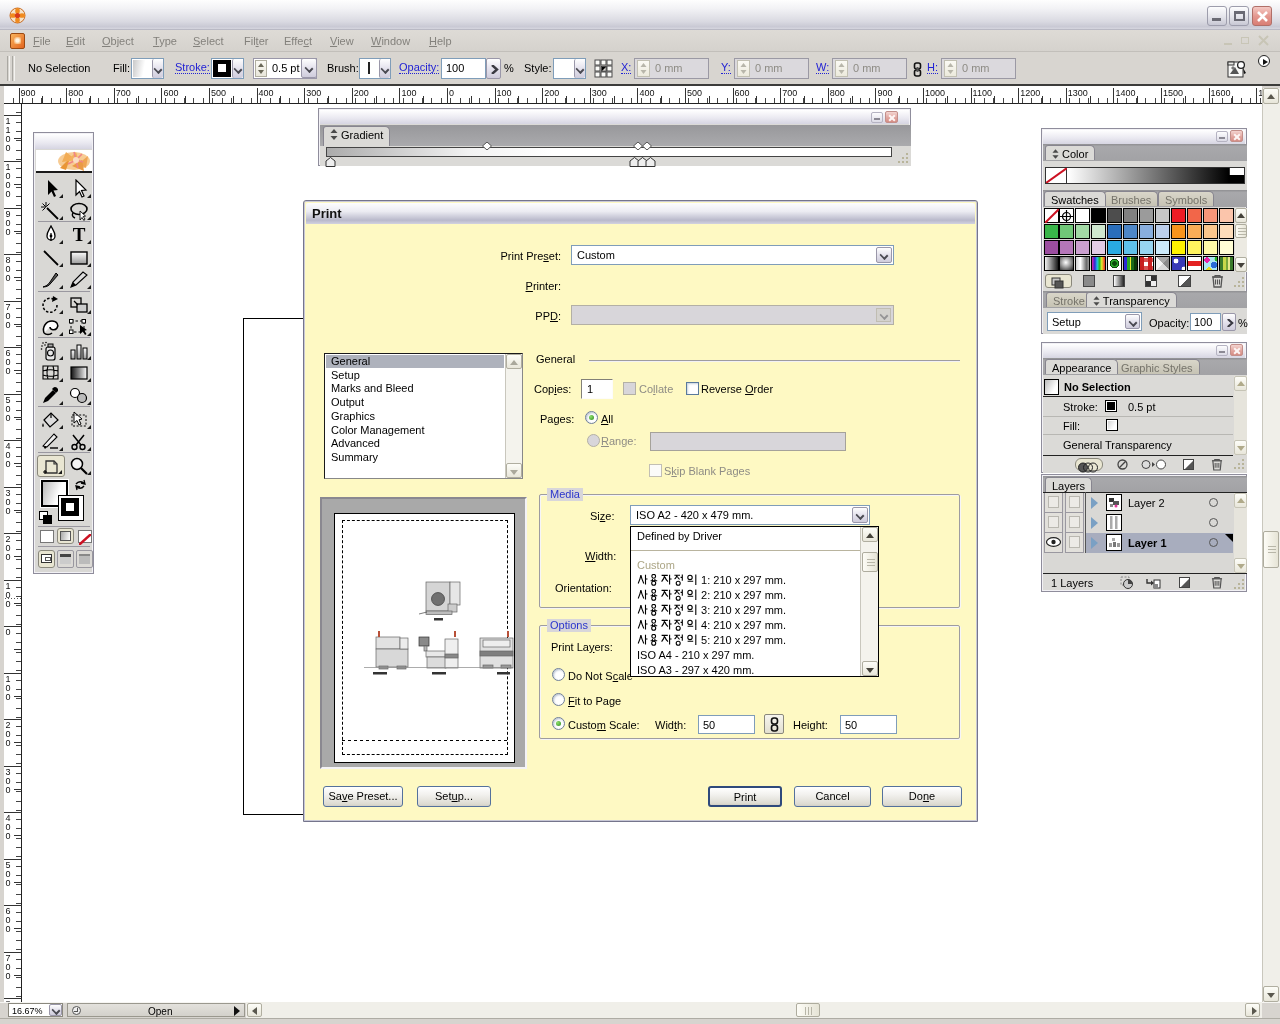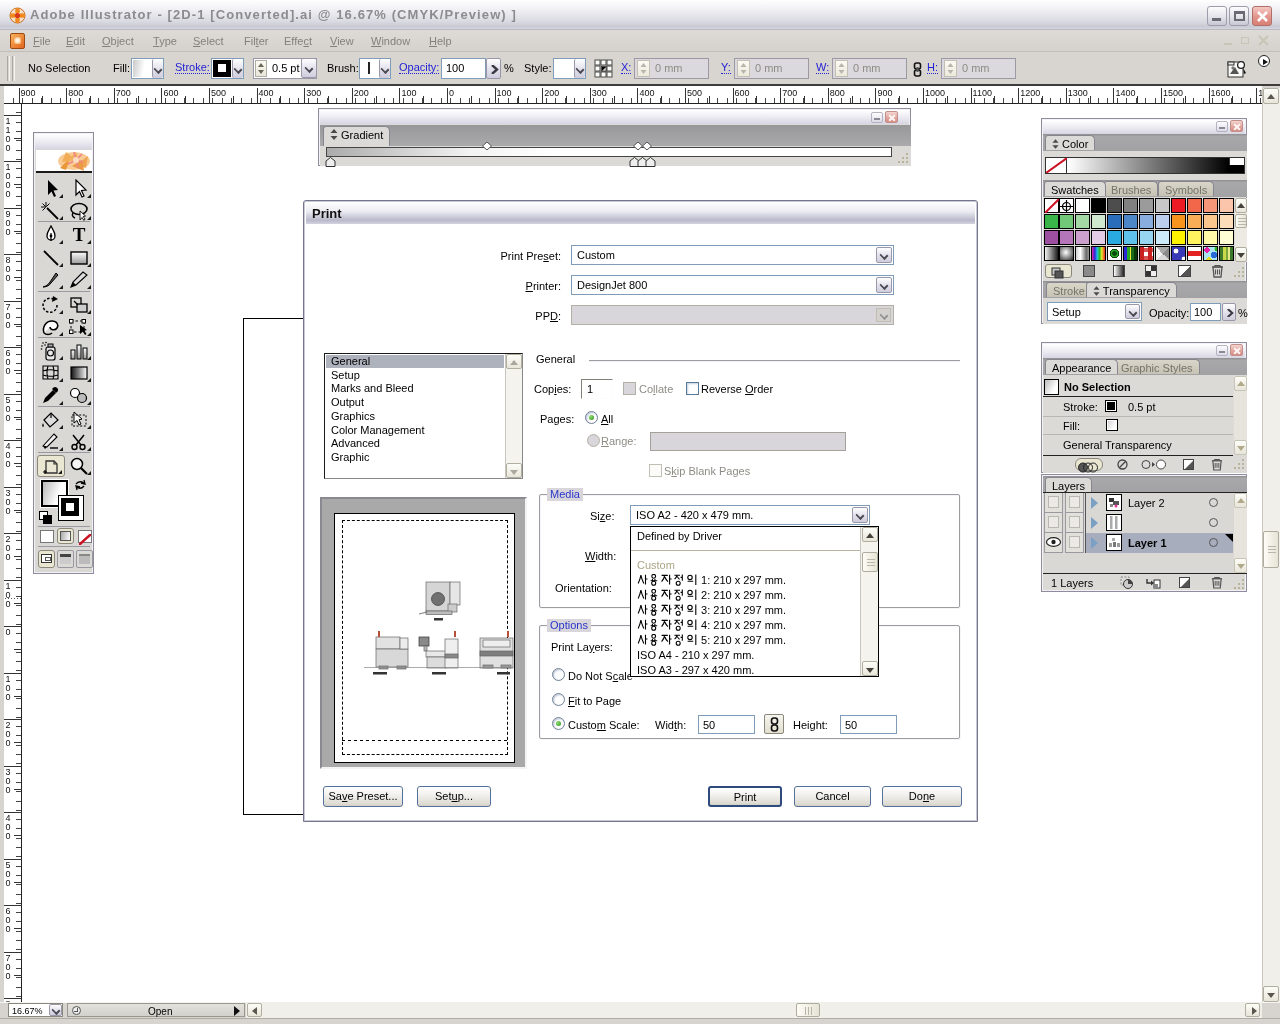--- a/index.html
+++ b/index.html
@@ -56,21 +56,20 @@
  <svg class="ab" style="left:9px;top:7px" width="17" height="17" viewBox="0 0 17 17">
   <circle cx="8.5" cy="8.5" r="7.5" fill="#f6e2c8" stroke="#c86a20" stroke-width="1"></circle>
   <g fill="#f08a1e">
         <ellipse cx="8.5" cy="4" rx="2.3" ry="3"></ellipse>
         <ellipse cx="8.5" cy="13" rx="2.3" ry="3"></ellipse>
         <ellipse cx="4" cy="8.5" rx="3" ry="2.3"></ellipse>
         <ellipse cx="13" cy="8.5" rx="3" ry="2.3"></ellipse>
       </g>
   <circle cx="8.5" cy="8.5" r="2.6" fill="#d93a1a"></circle>
     </svg>
- <div class="ab" style="left:30px;top:7px;font-size:13px;font-weight:bold;color:#8b8b90;letter-spacing:1.1px">Adobe&nbsp;Illustrator&nbsp;-&nbsp;[2D-1&nbsp;[Converted].ai&nbsp;@&nbsp;16.67%&nbsp;(CMYK/Preview)&nbsp;]</div>
  <div class="ab" style="left:1207px;top:6px;width:20px;height:20px;border-radius:3px;border:1px solid #9d9dac;background:linear-gradient(180deg,#fdfdfe,#e3e3ea 55%,#c8c8d4)">
       <div class="ab" style="left:4px;bottom:4px;width:9px;height:3px;background:#6a6a74"></div>
     </div>
  <div class="ab" style="left:1229px;top:6px;width:20px;height:20px;border-radius:3px;border:1px solid #9d9dac;background:linear-gradient(180deg,#fdfdfe,#e3e3ea 55%,#c8c8d4)">
       <div class="ab" style="left:4px;top:4px;width:11px;height:10px;border:2px solid #6a6a74;border-top-width:3px"></div>
     </div>
  <div class="ab" style="left:1252px;top:6px;width:20px;height:20px;border-radius:3px;border:1px solid #b06f68;background:linear-gradient(180deg,#f4c9c4,#e49890 50%,#d97e74)">
    <svg class="ab" style="left:3px;top:3px" width="13" height="13" viewBox="0 0 13 13">
         <path d="M2 2 L11 11 M11 2 L2 11" stroke="#fff" stroke-width="2.6"></path>
       </svg>
@@ -680,53 +679,47 @@
       <path d="M1 4 L5.5 0.5 L10 4 L10 9.5 L1 9.5 Z" fill="#eee" stroke="#333"></path>
     </svg>
     <svg class="ab" style="left:318px;top:48px" width="11" height="10" viewBox="0 0 11 10">
       <path d="M1 4 L5.5 0.5 L10 4 L10 9.5 L1 9.5 Z" fill="#eee" stroke="#333"></path>
     </svg>
     <svg class="ab" style="left:326px;top:48px" width="11" height="10" viewBox="0 0 11 10">
       <path d="M1 4 L5.5 0.5 L10 4 L10 9.5 L1 9.5 Z" fill="#eee" stroke="#333"></path>
     </svg>
     <div class="grip" style="right:2px;bottom:2px"></div>
   </div>
-<div class="ab" style="left:303px;top:200px;width:675px;height:622px;background:#ffffff;border:1px solid #75758c;border-radius:3px 3px 0 0;box-shadow:inset 0 0 0 1px #c8c8d6">
+<div class="ab" style="left:303px;top:200px;width:675px;height:622px;background:#fef9c3;border:1px solid #75758c;border-radius:3px 3px 0 0;box-shadow:inset 0 0 0 1px #c8c8d6">
     <div class="ab" style="left:2px;top:2px;right:2px;height:21px;border-radius:2px 2px 0 0;background:linear-gradient(180deg,#fdfdfe 0%,#ececf2 40%,#b9b9cb 82%,#d2d2e0 100%)">
       <div class="ab" style="left:6px;top:4px;font-size:13px;line-height:14px;font-weight:bold;color:#111">Print</div>
     </div>
     <div class="ab t11" style="left:157px;top:49px;width:100px;text-align:right">Print Pre<u>s</u>et:</div>
     <div class="ab" style="left:267px;top:44px;width:323px;height:20px;border:1px solid #7f9db9;background:#fff">
       <div class="ab t11" style="left:5px;top:3px">Custom</div>
       <div class="ab combtn" style="right:1px;top:1px;width:16px;height:16px">
         <div class="chev"></div>
       </div>
     </div>
     <div class="ab t11" style="left:157px;top:79px;width:100px;text-align:right"><u>P</u>rinter:</div>
-    <div class="ab" style="left:267px;top:74px;width:323px;height:20px;border:1px solid #7f9db9;background:#fff">
-      <div class="ab t11" style="left:5px;top:3px">DesignJet 800</div>
-      <div class="ab combtn" style="right:1px;top:1px;width:16px;height:16px">
-        <div class="chev"></div>
-      </div>
-    </div>
     <div class="ab t11" style="left:157px;top:109px;width:100px;text-align:right">PP<u>D</u>:</div>
     <div class="ab" style="left:267px;top:104px;width:323px;height:20px;border:1px solid #b3b0a5;background:#d8d6da">
       <div class="ab" style="right:2px;top:2px;width:15px;height:14px;background:#d4d2ce;border:1px solid #c0bdb2">
         <div class="chev" style="opacity:.45"></div>
       </div>
     </div>
     <div class="ab" style="left:20px;top:152px;width:199px;height:126px;background:#fff;border-top:1px solid #1a1a1a;border-left:1px solid #1a1a1a;border-right:1px solid #888;border-bottom:1px solid #888">
       <div class="ab t11" style="left:1px;top:1.0px;width:178px;background:#aeb2bc;padding:1px 0 1px 5px;height:13px;line-height:11px">General</div>
       <div class="ab t11" style="left:1px;top:14.7px;width:178px;padding:1px 0 1px 5px;height:13px;line-height:11px">Setup</div>
       <div class="ab t11" style="left:1px;top:28.4px;width:178px;padding:1px 0 1px 5px;height:13px;line-height:11px">Marks and Bleed</div>
       <div class="ab t11" style="left:1px;top:42.1px;width:178px;padding:1px 0 1px 5px;height:13px;line-height:11px">Output</div>
       <div class="ab t11" style="left:1px;top:55.8px;width:178px;padding:1px 0 1px 5px;height:13px;line-height:11px">Graphics</div>
       <div class="ab t11" style="left:1px;top:69.5px;width:178px;padding:1px 0 1px 5px;height:13px;line-height:11px">Color Management</div>
       <div class="ab t11" style="left:1px;top:83.2px;width:178px;padding:1px 0 1px 5px;height:13px;line-height:11px">Advanced</div>
-      <div class="ab t11" style="left:1px;top:96.9px;width:178px;padding:1px 0 1px 5px;height:13px;line-height:11px">Graphic</div>
+      <div class="ab t11" style="left:1px;top:96.9px;width:178px;padding:1px 0 1px 5px;height:13px;line-height:11px">Summary</div>
       <div class="scrl" style="right:0;top:0;width:17px;height:124px;border:none;background:#f4f3ed;border-left:1px solid #c9c7bd">
         <div class="sbtn" style="left:0px;top:0px;width:16px;height:15px">
           <span class="arrS" style="margin-top:5px;border-left:4px solid transparent;border-right:4px solid transparent;border-bottom:5px solid #aaa89c"></span>
         </div>
         <div class="sbtn" style="left:0px;bottom:0px;width:16px;height:15px">
           <span class="arrS" style="margin-top:6px;border-left:4px solid transparent;border-right:4px solid transparent;border-top:5px solid #aaa89c"></span>
         </div>
       </div>
     </div>
     <div class="ab t11" style="left:232px;top:152px">General</div>
@@ -943,21 +936,21 @@
         </div>
         <div class="sbtn" style="left:1px;bottom:0px;width:16px;height:15px">
           <span class="arrS" style="margin-top:6px;border-left:4px solid transparent;border-right:4px solid transparent;border-top:5px solid #44423a"></span>
         </div>
         <div class="sthumb" style="left:1px;top:25px;width:16px;height:20px">
           <div class="ab" style="left:4px;top:6px;width:8px;height:8px;background:repeating-linear-gradient(180deg,#b8b6a8 0 1px,transparent 1px 3px)"></div>
         </div>
       </div>
     </div>
   </div>
-<div class="pal" style="left:1041px;top:118px;width:206px;height:206px">
+<div class="pal" style="left:1041px;top:128px;width:206px;height:206px">
     <div class="paltit"></div>
     <div class="palmin" style="right:18px;top:2px"></div>
     <div class="palclose" style="right:3px;top:1px"></div>
     <div class="tabbar" style="left:1px;top:15px;width:204px;height:17px"></div>
     <div class="tab tabon" style="left:3px;top:16px"><svg width="7" height="10" viewBox="0 0 8 11" style="vertical-align:-1px">
         <path d="M4 0 L7.5 4 L0.5 4 Z M4 11 L7.5 7 L0.5 7 Z" fill="#4a4a4a"></path>
       </svg> Color</div>
     <div class="ab" style="left:1px;top:32px;width:204px;height:29px;background:#dbdad7"></div>
     <div class="ab" style="left:3px;top:38px;width:200px;height:17px;border:1px solid #333;background:#fff">
       <div class="ab" style="left:0;top:0;width:21px;height:15px;background:#fff;border-right:1px solid #333"><svg width="21" height="15">

